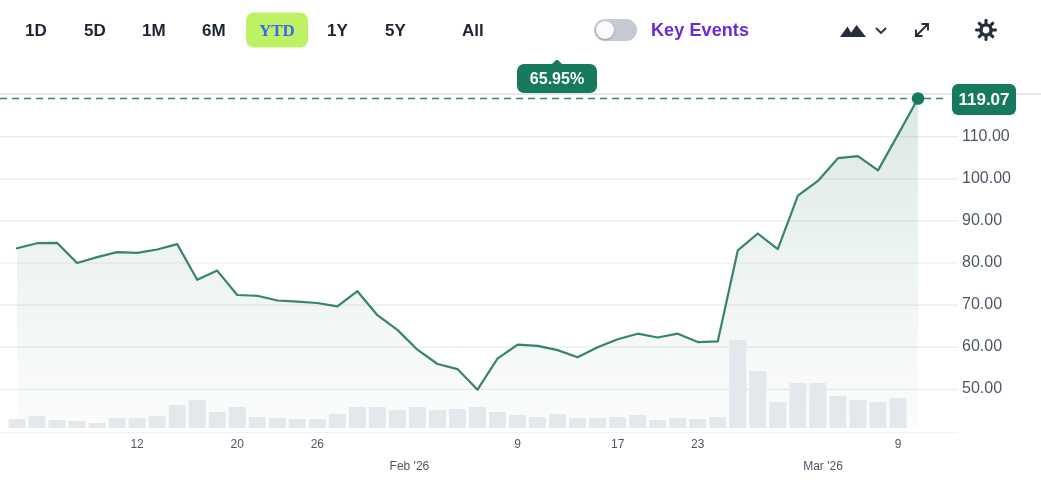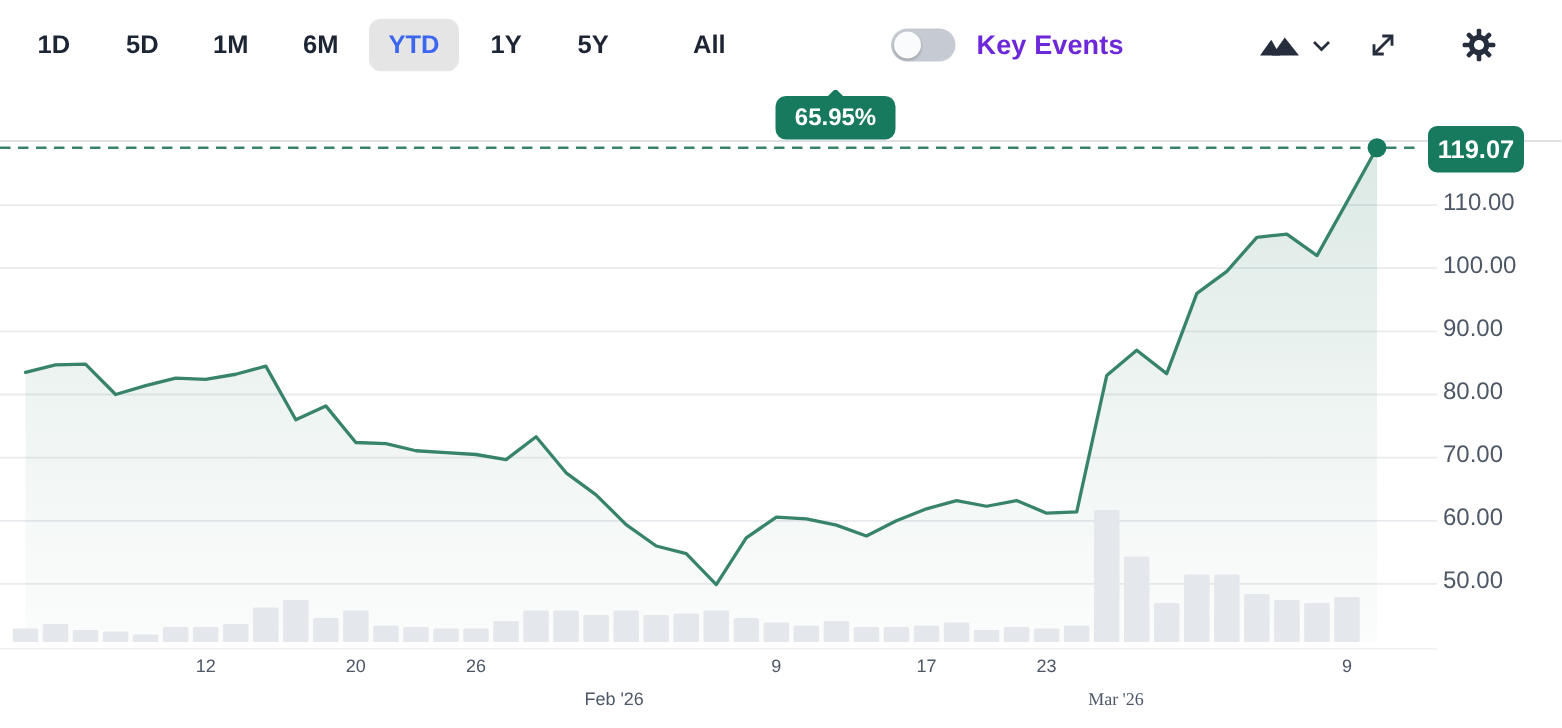--- a/index.html
+++ b/index.html
@@ -4,21 +4,21 @@
 <style>
   html,body{margin:0;padding:0;background:#fff;}
   body{width:1041px;height:485px;position:relative;overflow:hidden;
        font-family:"Liberation Sans", sans-serif;-webkit-font-smoothing:antialiased;}
 
   
   .toolbar{position:absolute;left:0;top:0;width:1041px;height:60px;background:#fff;z-index:5;}
   .range{position:absolute;top:50%;transform:translateY(-50%);border:none;background:transparent;
          font-family:inherit;font-size:17px;font-weight:600;color:#1d2433;cursor:pointer;
          padding:8px 0;line-height:1;}
-  .range.active{background:#e5e5e5;color:#3c66f0;padding:9px 13px;border-radius:8px;}
+  .range.active{background:#bef264;color:#3c66f0;padding:9px 13px;border-radius:8px;font-family:Liberation Serif, serif;}
   .key-events{position:absolute;left:594px;top:0;height:60px;display:flex;align-items:center;gap:14px;}
   .toggle{width:43px;height:22px;border-radius:11px;background:#c5cad3;position:relative;cursor:pointer;}
   .toggle .knob{position:absolute;left:2px;top:2px;width:18px;height:18px;border-radius:50%;
                 background:#fafbfc;box-shadow:0 1px 2px rgba(0,0,0,.25);}
   .ke-label{font-size:18px;font-weight:700;color:#6d28d9;letter-spacing:.1px;}
   .iconbtn{position:absolute;top:0;height:60px;display:flex;align-items:center;border:none;
            background:transparent;cursor:pointer;padding:0;}
   .iconbtn svg{display:block;}
 
   
@@ -180,14 +180,14 @@
   </div>
 <div id="xlabels">
     <div class="xlab" style="left: 137.133px; top: 437px;">12</div>
     <div class="xlab" style="left: 237.244px; top: 437px; text-align: center;">20</div>
     <div class="xlab" style="left: 317.333px; top: 437px;">26</div>
     <div class="xlab" style="left: 517.556px; top: 437px;">9</div>
     <div class="xlab" style="left: 617.667px; top: 437px;">17</div>
     <div class="xlab" style="left: 697.756px; top: 437px;">23</div>
     <div class="xlab" style="left: 897.978px; top: 437px;">9</div>
     <div class="xlab" style="left: 409.436px; top: 459px;">Feb '26</div>
-    <div class="xlab" style="left: 744px; top: 459px; font-family: Liberation Serif, serif;">Mar '26</div>
+    <div class="xlab" style="left: 823px; top: 459px;">Mar '26</div>
   </div>
 
 </body></html>

